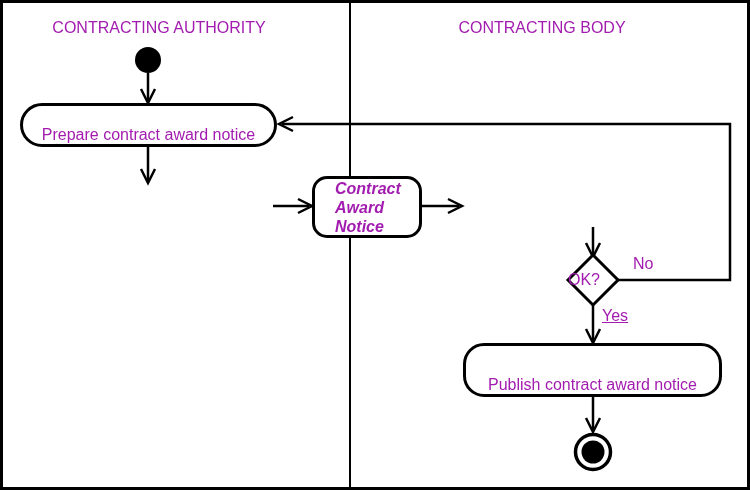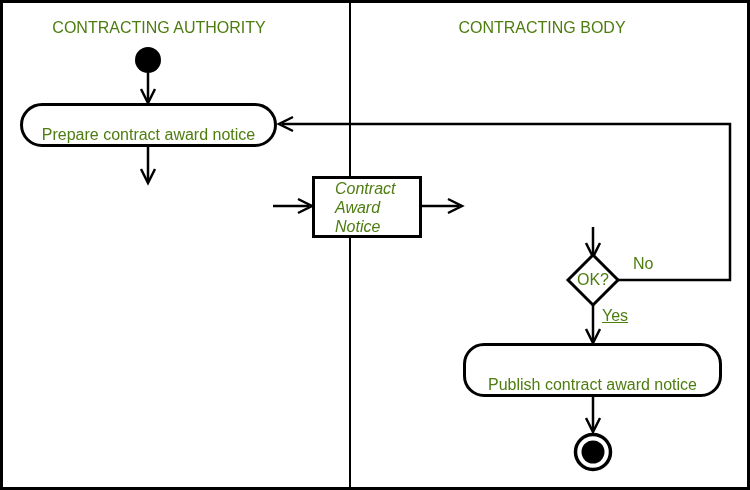--- a/index.html
+++ b/index.html
@@ -6,21 +6,21 @@
     margin: 0;
     padding: 0;
     background: #ffffff;
   }
   .canvas {
     position: relative;
     width: 750px;
     height: 490px;
     background: #ffffff;
     font-family: "Liberation Sans", sans-serif;
-    color: #4d7c0f;
+    color: #a21caf;
     overflow: hidden;
   }
   .frame {
     position: absolute;
     inset: 0;
     border: 3px solid #000000;
     box-sizing: border-box;
     z-index: 6;
     pointer-events: none;
   }
@@ -56,38 +56,38 @@
     align-items: center;
     justify-content: center;
     font-size: 16px;
     white-space: nowrap;
     z-index: 3;
   }
   .pill { border-radius: 22px; align-items: flex-end; }
   .object-node {
     justify-content: flex-start;
     padding-left: 20px;
-    font-weight: normal;
+    font-weight: bold;
     font-style: italic;
     line-height: 19px;
     white-space: normal;
+    border-radius: 15px;
   }
   .object-node span { display: block; }
   .edge-label {
     position: absolute;
     font-size: 16px;
     z-index: 4;
     white-space: nowrap;
   }
   .decision-label {
     position: absolute;
     left: 568px;
     top: 271px;
     width: 50px;
-    text-align: center;
     font-size: 16px;
     z-index: 4;
   }
 </style>
 </head>
 <body>
 
 <div class="canvas">
 
   <div class="lane-divider"></div>

